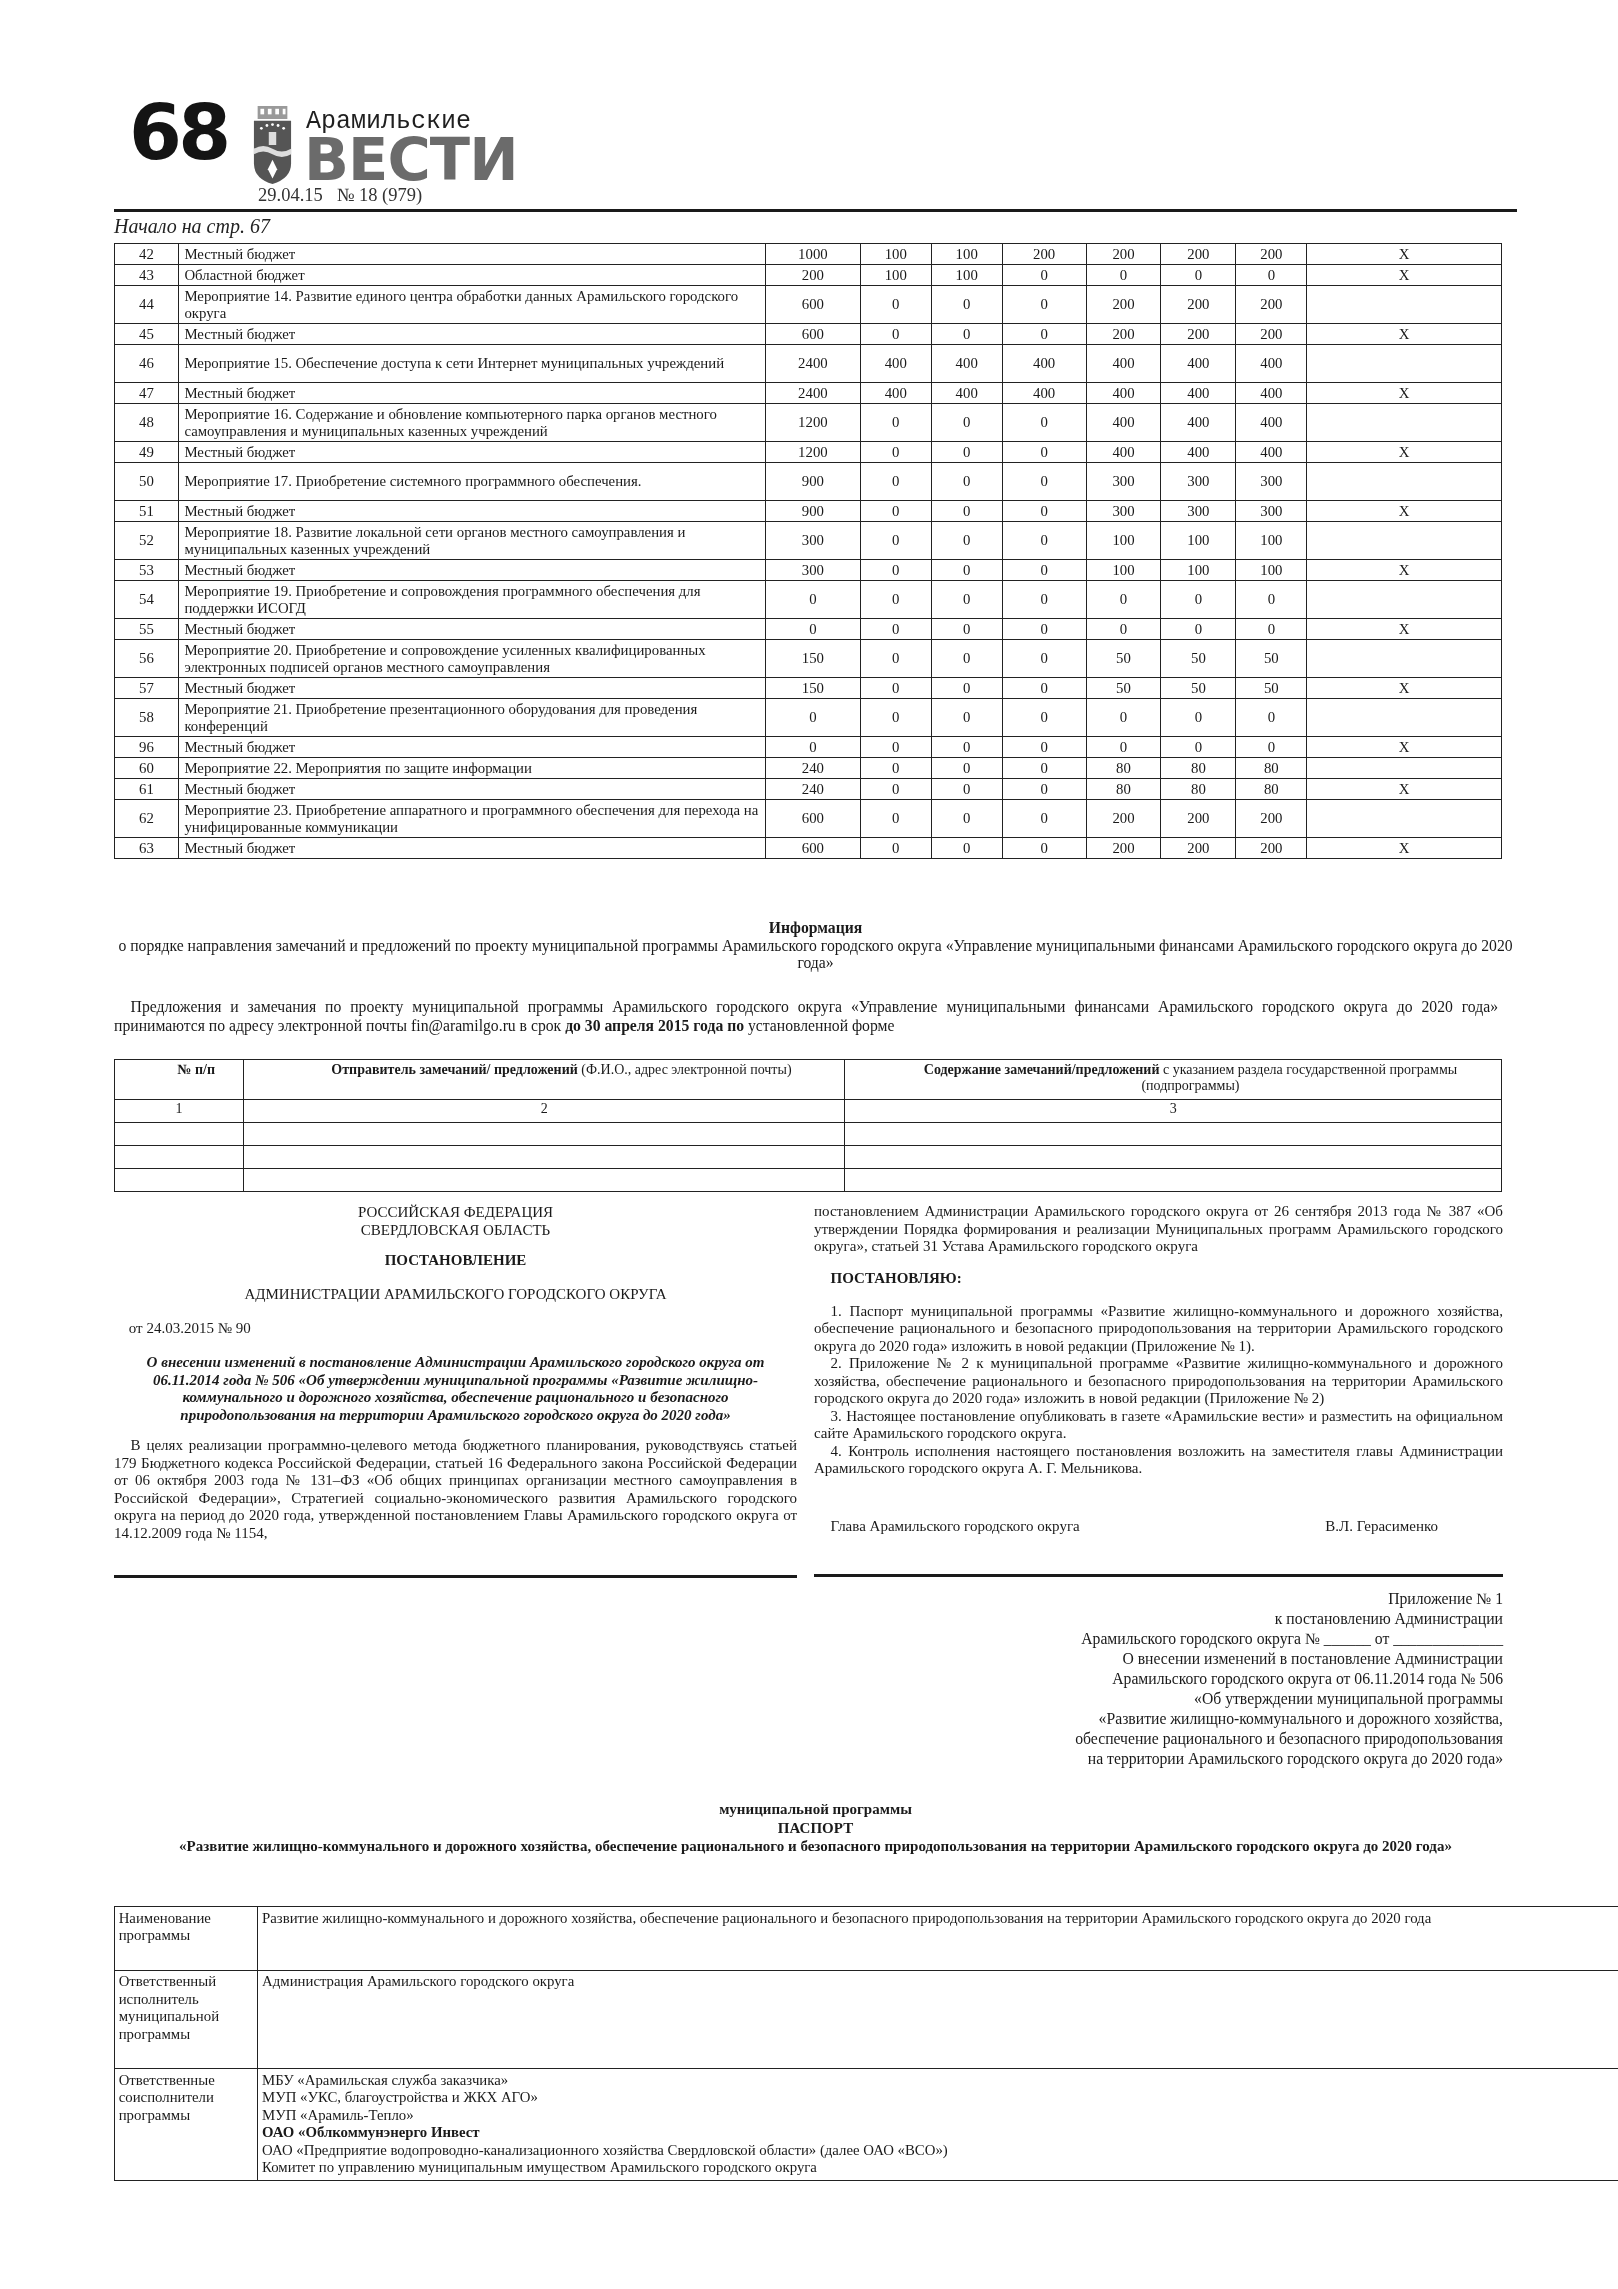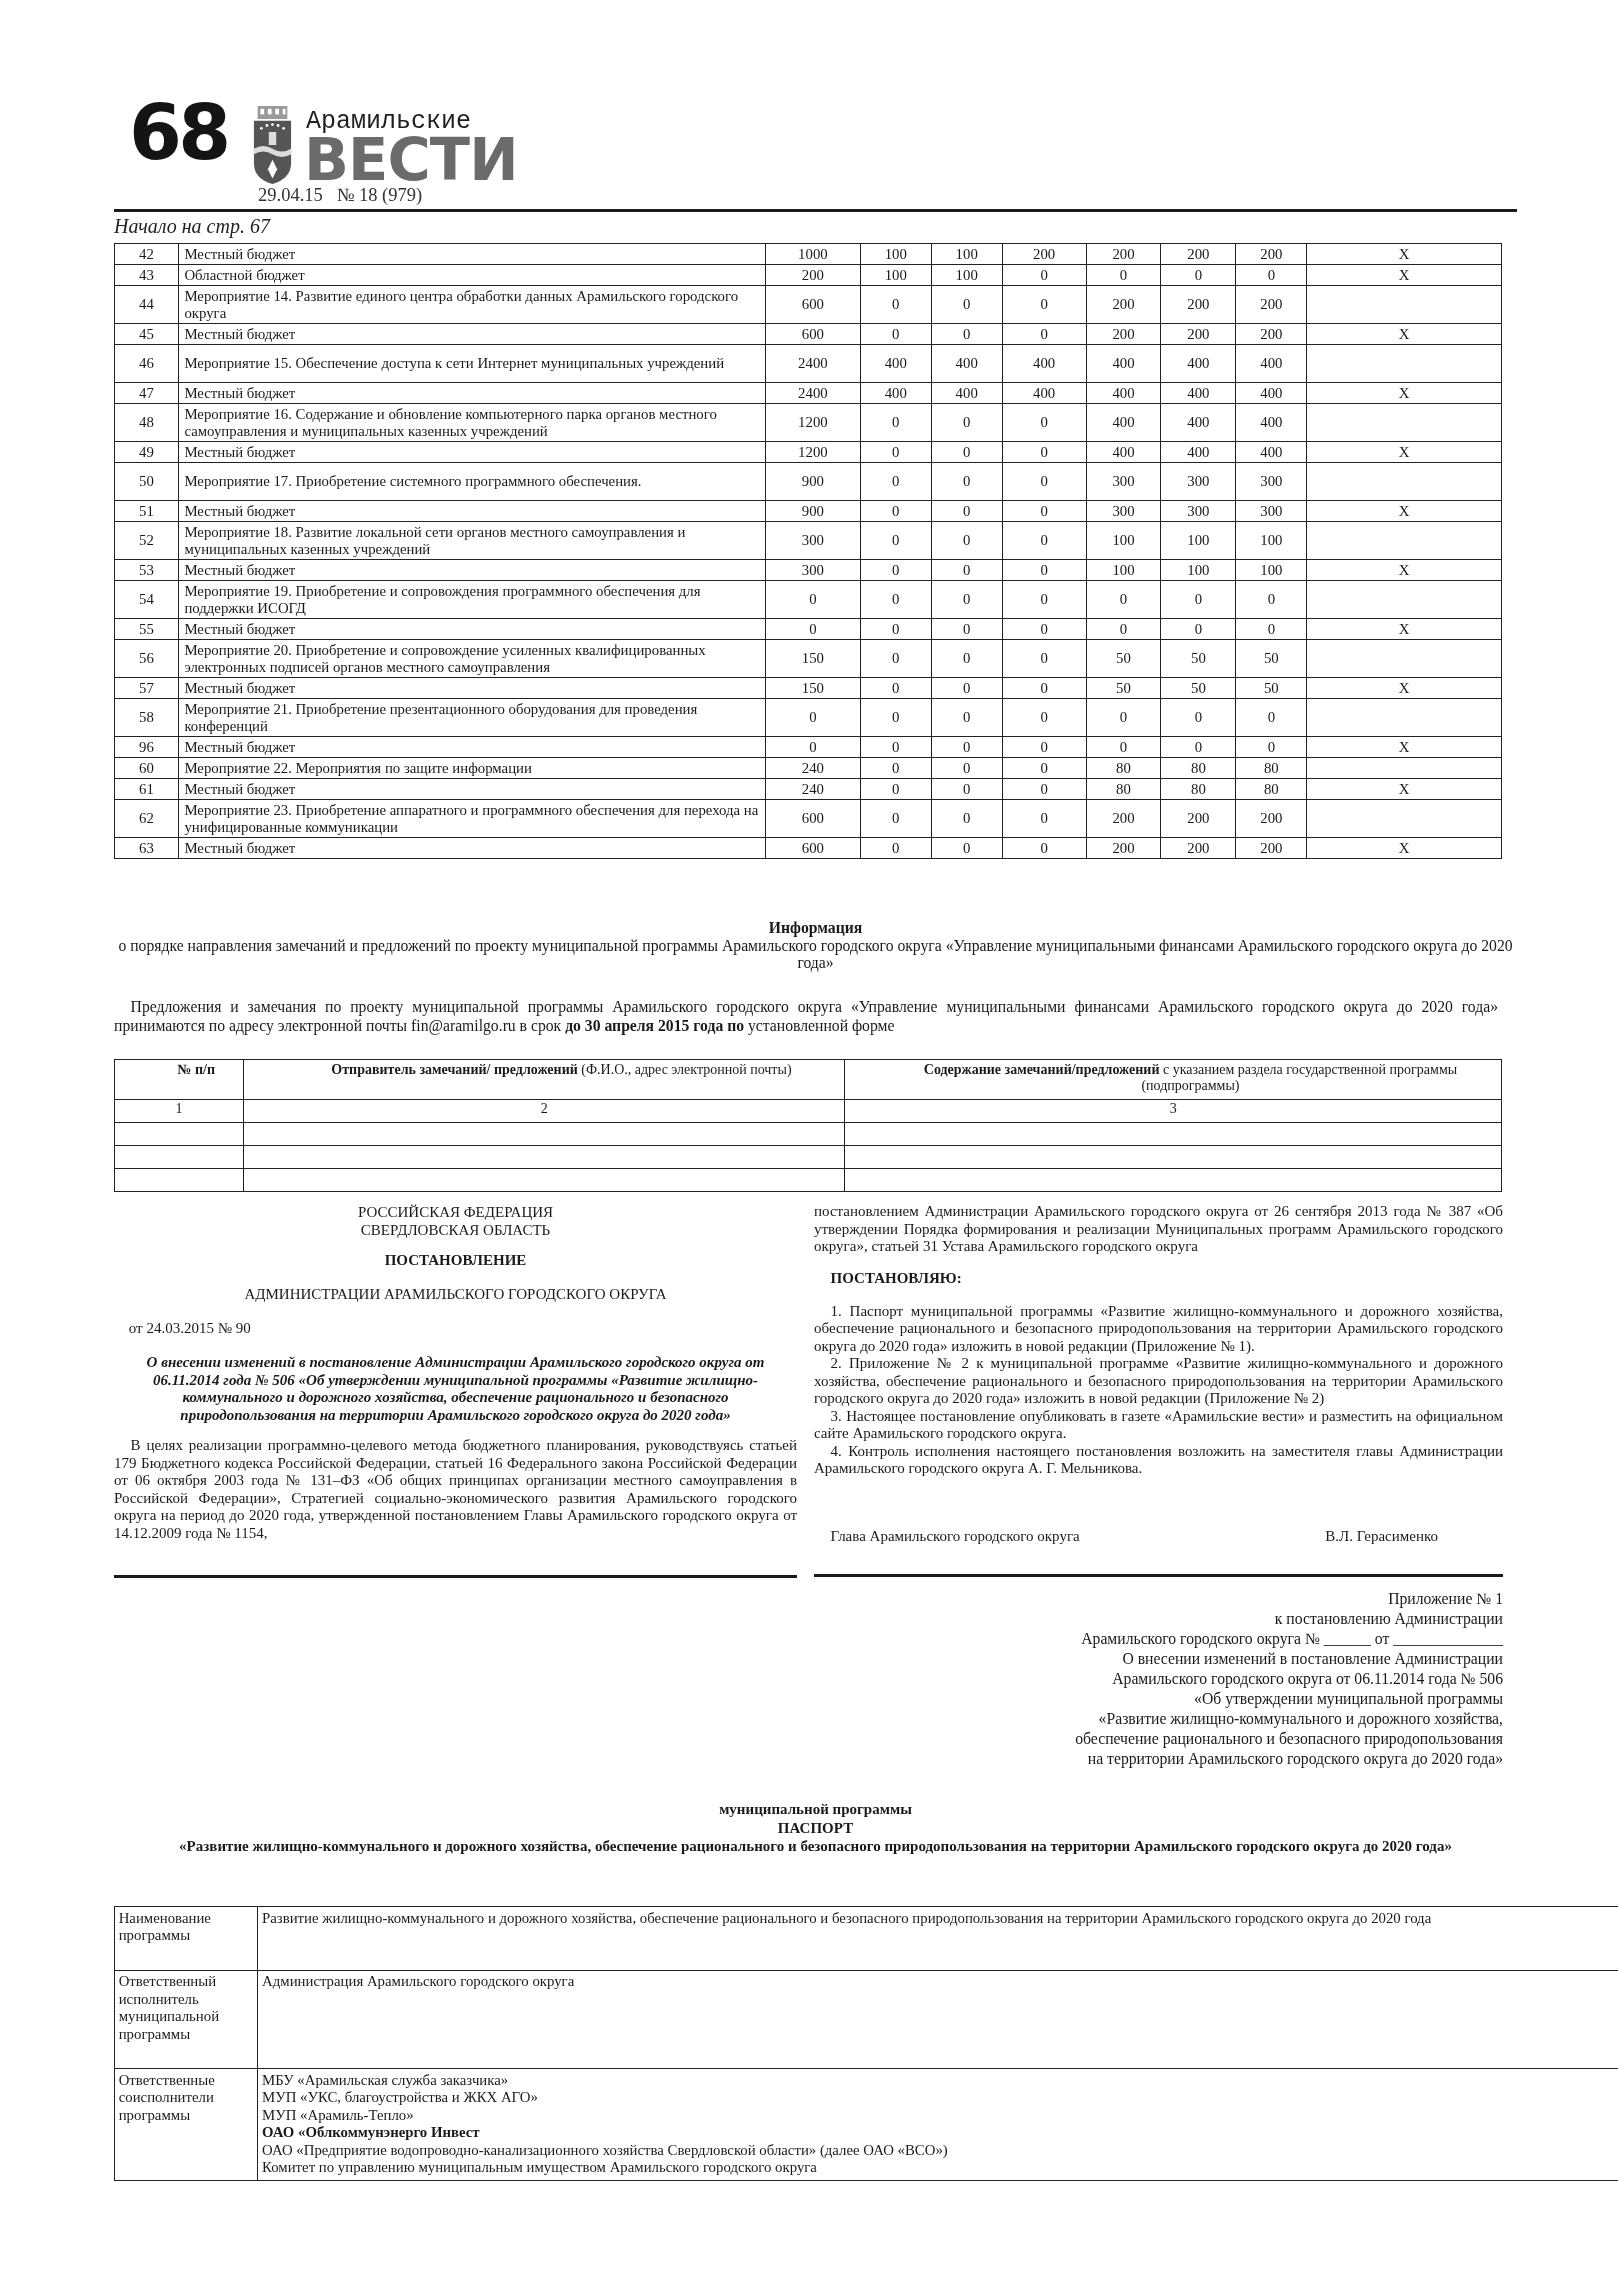--- a/index.html
+++ b/index.html
@@ -428,21 +428,21 @@
 
 <div class="col-right">
   <div class="just">постановлением Администрации Арамильского городского округа от 26 сентября 2013 года № 387 «Об утверждении Порядка формирования и реализации Муниципальных программ Арамильского городского округа», статьей 31 Устава Арамильского городского округа</div>
   <div class="bold" style="margin-top:14.8px; padding-left:16.6px">ПОСТАНОВЛЯЮ:</div>
   <div style="margin-top:14.8px">
     <div class="just indent">1. Паспорт муниципальной программы «Развитие жилищно-коммунального и дорожного хозяйства, обеспечение рационального и безопасного природопользования на территории Арамильского городского округа до 2020 года» изложить в новой редакции (Приложение № 1).</div>
     <div class="just indent">2. Приложение № 2 к муниципальной программе «Развитие жилищно-коммунального и дорожного хозяйства, обеспечение рационального и безопасного природопользования на территории Арамильского городского округа до 2020 года» изложить в новой редакции (Приложение № 2)</div>
     <div class="just indent">3. Настоящее постановление опубликовать в газете «Арамильские вести» и разместить на официальном сайте Арамильского городского округа.</div>
     <div class="just indent">4. Контроль исполнения настоящего постановления возложить на заместителя главы Администрации Арамильского городского округа А. Г. Мельникова.</div>
   </div>
-  <div class="sig" style="margin-top:50px">
+  <div class="sig" style="margin-top:40px">
     <span>Глава Арамильского городского округа</span>
     <span>В.Л. Герасименко</span>
   </div>
 </div>
 <div class="rule-right"></div>
 
 <div class="appendix">
   <span class="line">Приложение № 1</span>
   <span class="line">к постановлению Администрации</span>
   <span class="line">Арамильского городского округа № ______   от ______________</span>

